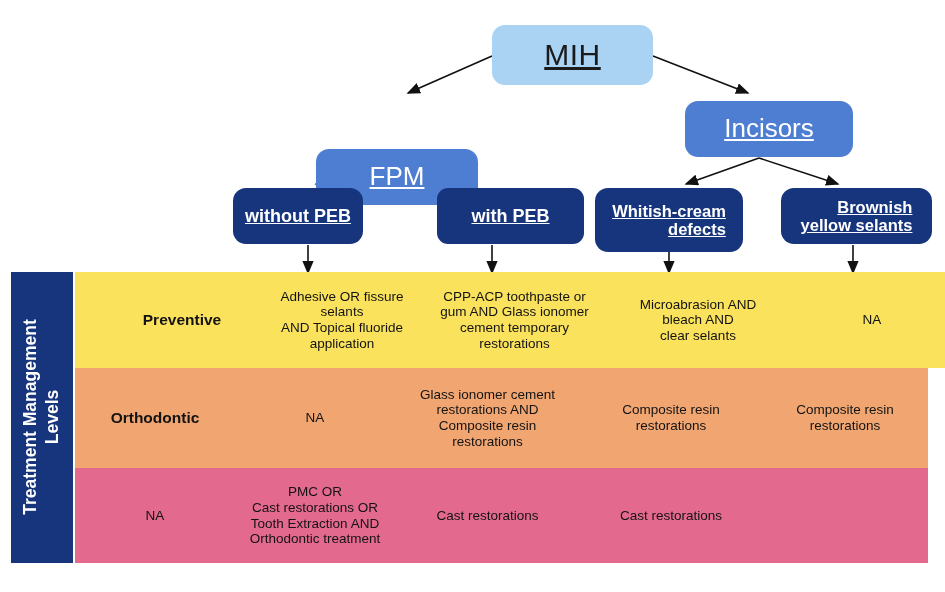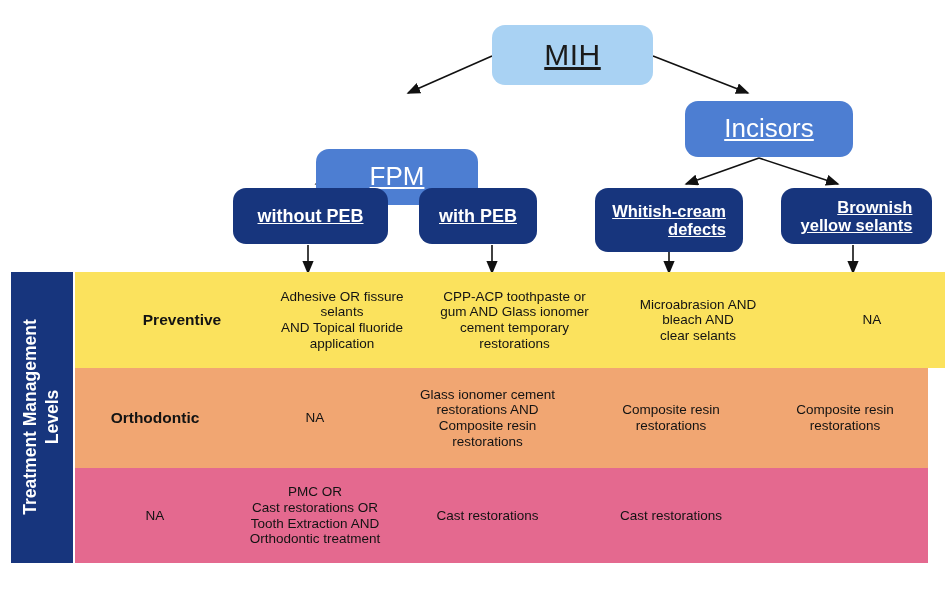--- a/index.html
+++ b/index.html
@@ -7,22 +7,22 @@
   .stage{position:relative;width:945px;height:592px;background:#fff;overflow:hidden;}
 
   .node{position:absolute;display:flex;align-items:center;justify-content:center;
         text-align:right;border-radius:13px;white-space:pre-line;line-height:1.12;text-decoration:underline;}
   .node-root{left:492px;top:25px;width:161px;height:60px;background:var(--light-blue,#a9d2f3);
              color:#1b1b1b;font-size:30px;letter-spacing:.5px;}
   .node-l2{background:var(--mid-blue,#4d7ed2);color:#fff;font-size:26px;}
   .node-fpm{left:316px;top:101px;width:162px;height:56px;margin-top:48px;}
   .node-incisors{left:685px;top:101px;width:168px;height:56px;}
   .node-l3{background:var(--navy,#17357d);color:#fff;font-weight:bold;font-size:18px;}
-  .node-without-peb{left:233px;top:188px;width:155px;height:56px;}
-  .node-with-peb{left:419px;top:188px;width:118px;height:56px;}
+  .node-without-peb{left:233px;top:188px;width:130px;height:56px;}
+  .node-with-peb{left:437px;top:188px;width:147px;height:56px;border-radius:11px;}
   .node-whitish{left:595px;top:188px;width:148px;height:64px;font-size:16.5px;}
   .node-brownish{left:781px;top:188px;width:151px;height:56px;font-size:16.5px;}
 
   .arrows{position:absolute;left:0;top:0;width:945px;height:592px;pointer-events:none;}
   .arrows line{stroke:var(--arrow,#111111);stroke-width:1.6;}
 
   .sidebar{position:absolute;left:11px;top:272px;width:62px;height:291px;
            background:var(--navy,#17357d);}
   .sidebar-text{position:absolute;left:-114px;top:114px;width:290px;height:62px;
                 transform:rotate(-90deg);display:flex;align-items:center;justify-content:center;

